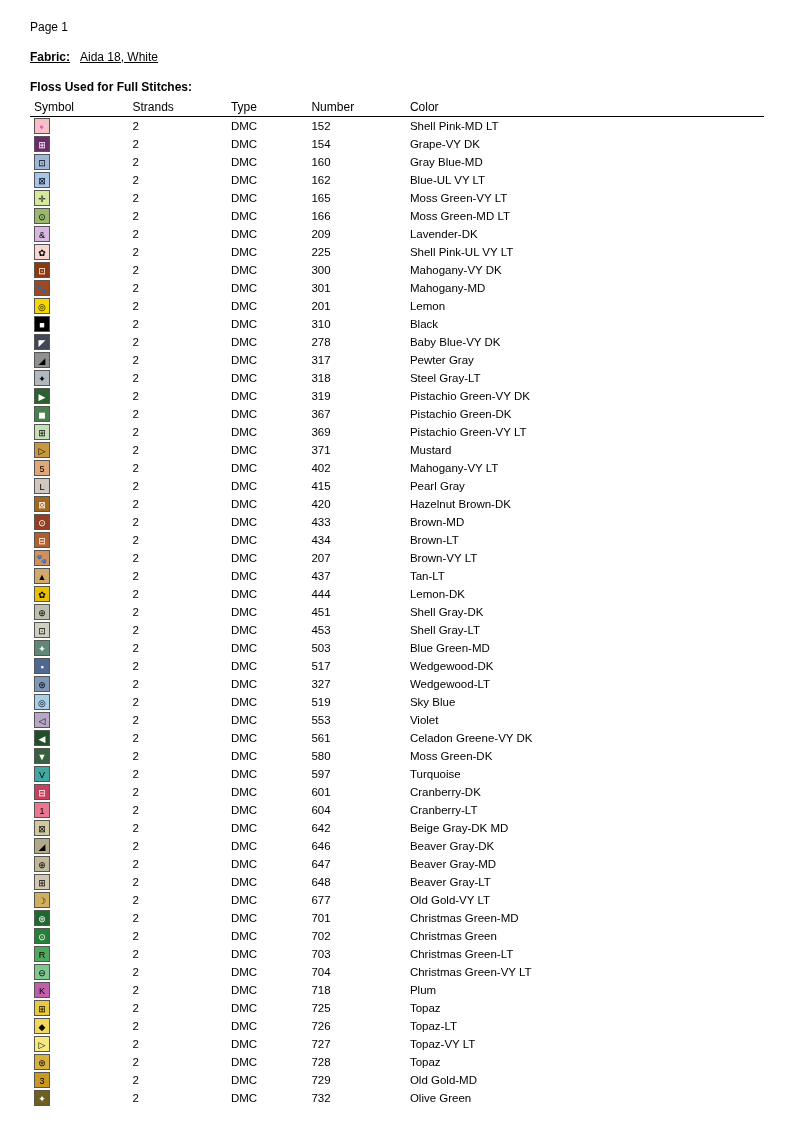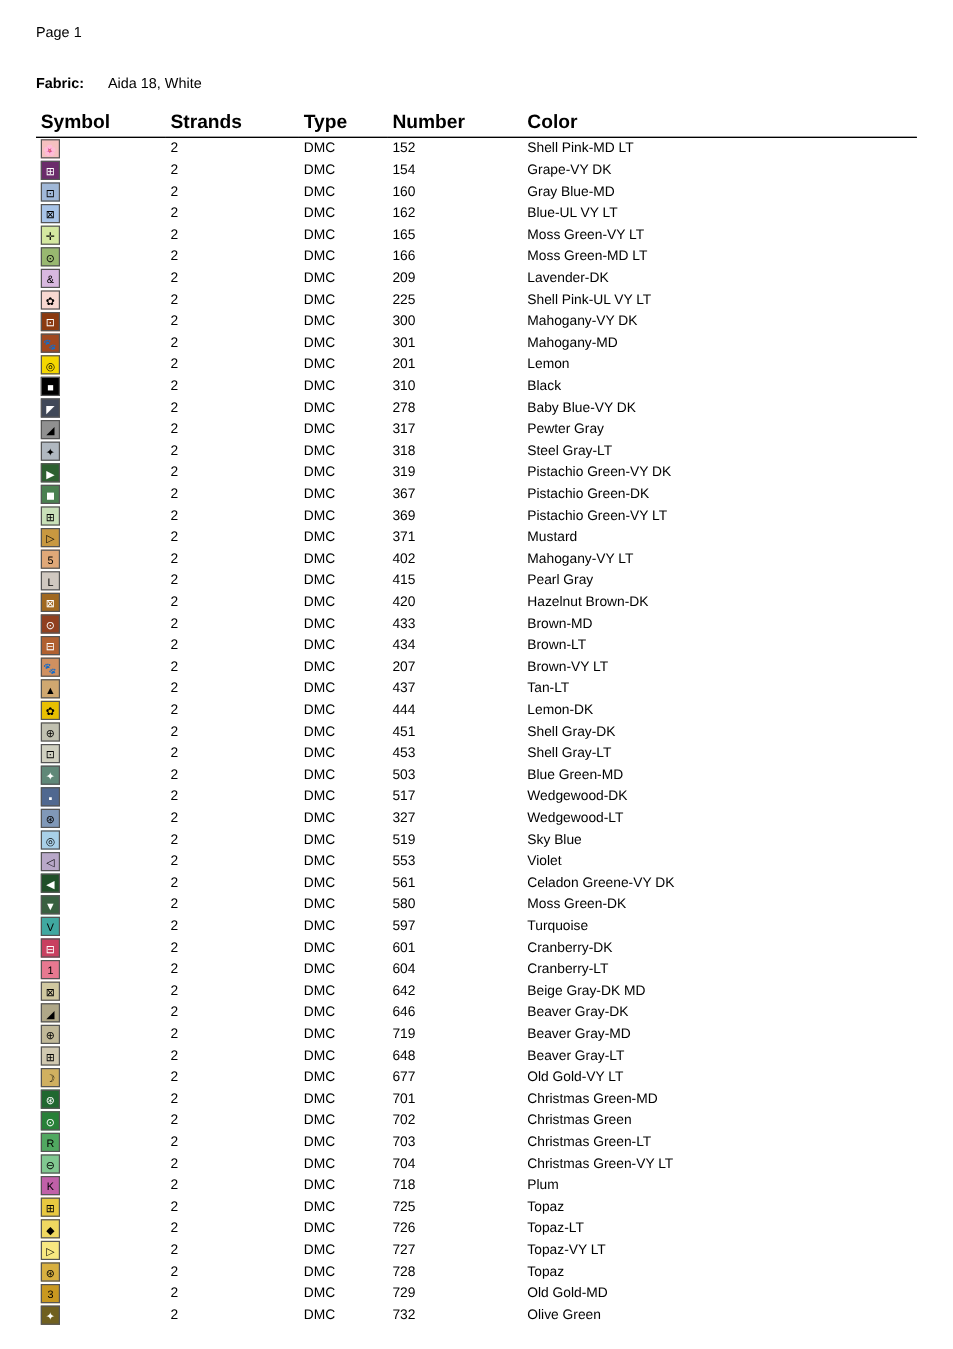--- a/index.html
+++ b/index.html
@@ -7,29 +7,30 @@
       font-family: Arial, sans-serif;
       font-size: 12px;
       background: #fff;
       color: #000;
       padding: 20px 30px;
       width: 794px;
       min-height: 1124px;
     }
     .page-number {
       font-size: 12px;
-      margin-bottom: 28px;
+      margin-bottom: 16px;
     }
     .fabric-section {
       margin-bottom: 16px;
     }
     .fabric-line {
       display: flex;
-      gap: 12px;
+      gap: 2px;
       margin-bottom: 2px;
+      text-decoration: underline;
     }
     .fabric-label {
       font-weight: bold;
       min-width: 48px;
     }
     .floss-section {
       margin-top: 10px;
     }
     .floss-title {
       font-weight: bold;
@@ -38,22 +39,22 @@
     table {
       border-collapse: collapse;
       width: 100%;
     }
     thead tr {
       border-bottom: 1.5px solid #000;
     }
     thead th {
       text-align: left;
       padding: 2px 4px;
-      font-weight: bold;
-      font-size: 16px;
+      font-weight: normal;
+      font-size: 12px;
     }
     tbody tr td {
       padding: 1px 4px;
       font-size: 11.5px;
       vertical-align: middle;
     }
     .symbol-cell {
       width: 22px;
       height: 16px;
     }
@@ -82,20 +83,21 @@
 </div>
 
 <div class="fabric-section">
   <div class="fabric-line">
     <span class="fabric-label">Fabric:</span>
     <span>Aida 18, White</span>
   </div>
 </div>
 
 <div class="floss-section">
+  <div class="floss-title">Floss Used for Full Stitches:</div>
   <table>
     <thead>
       <tr>
         <th class="col-symbol">Symbol</th>
         <th class="col-strands">Strands</th>
         <th class="col-type">Type</th>
         <th class="col-number">Number</th>
         <th class="col-color">Color</th>
       </tr>
     </thead>
@@ -384,21 +386,21 @@
           <td class="symbol-cell"><span class="symbol-box" style="background: rgb(176, 168, 136); color: rgb(0, 0, 0);">◢</span></td>
           <td>2</td>
           <td>DMC</td>
           <td>646</td>
           <td>Beaver Gray-DK</td>
         </tr>
         <tr>
           <td class="symbol-cell"><span class="symbol-box" style="background: rgb(192, 184, 152); color: rgb(0, 0, 0);">⊕</span></td>
           <td>2</td>
           <td>DMC</td>
-          <td>719</td>
+          <td>647</td>
           <td>Beaver Gray-MD</td>
         </tr>
         <tr>
           <td class="symbol-cell"><span class="symbol-box" style="background: rgb(208, 200, 176); color: rgb(0, 0, 0);">⊞</span></td>
           <td>2</td>
           <td>DMC</td>
           <td>648</td>
           <td>Beaver Gray-LT</td>
         </tr>
         <tr>

